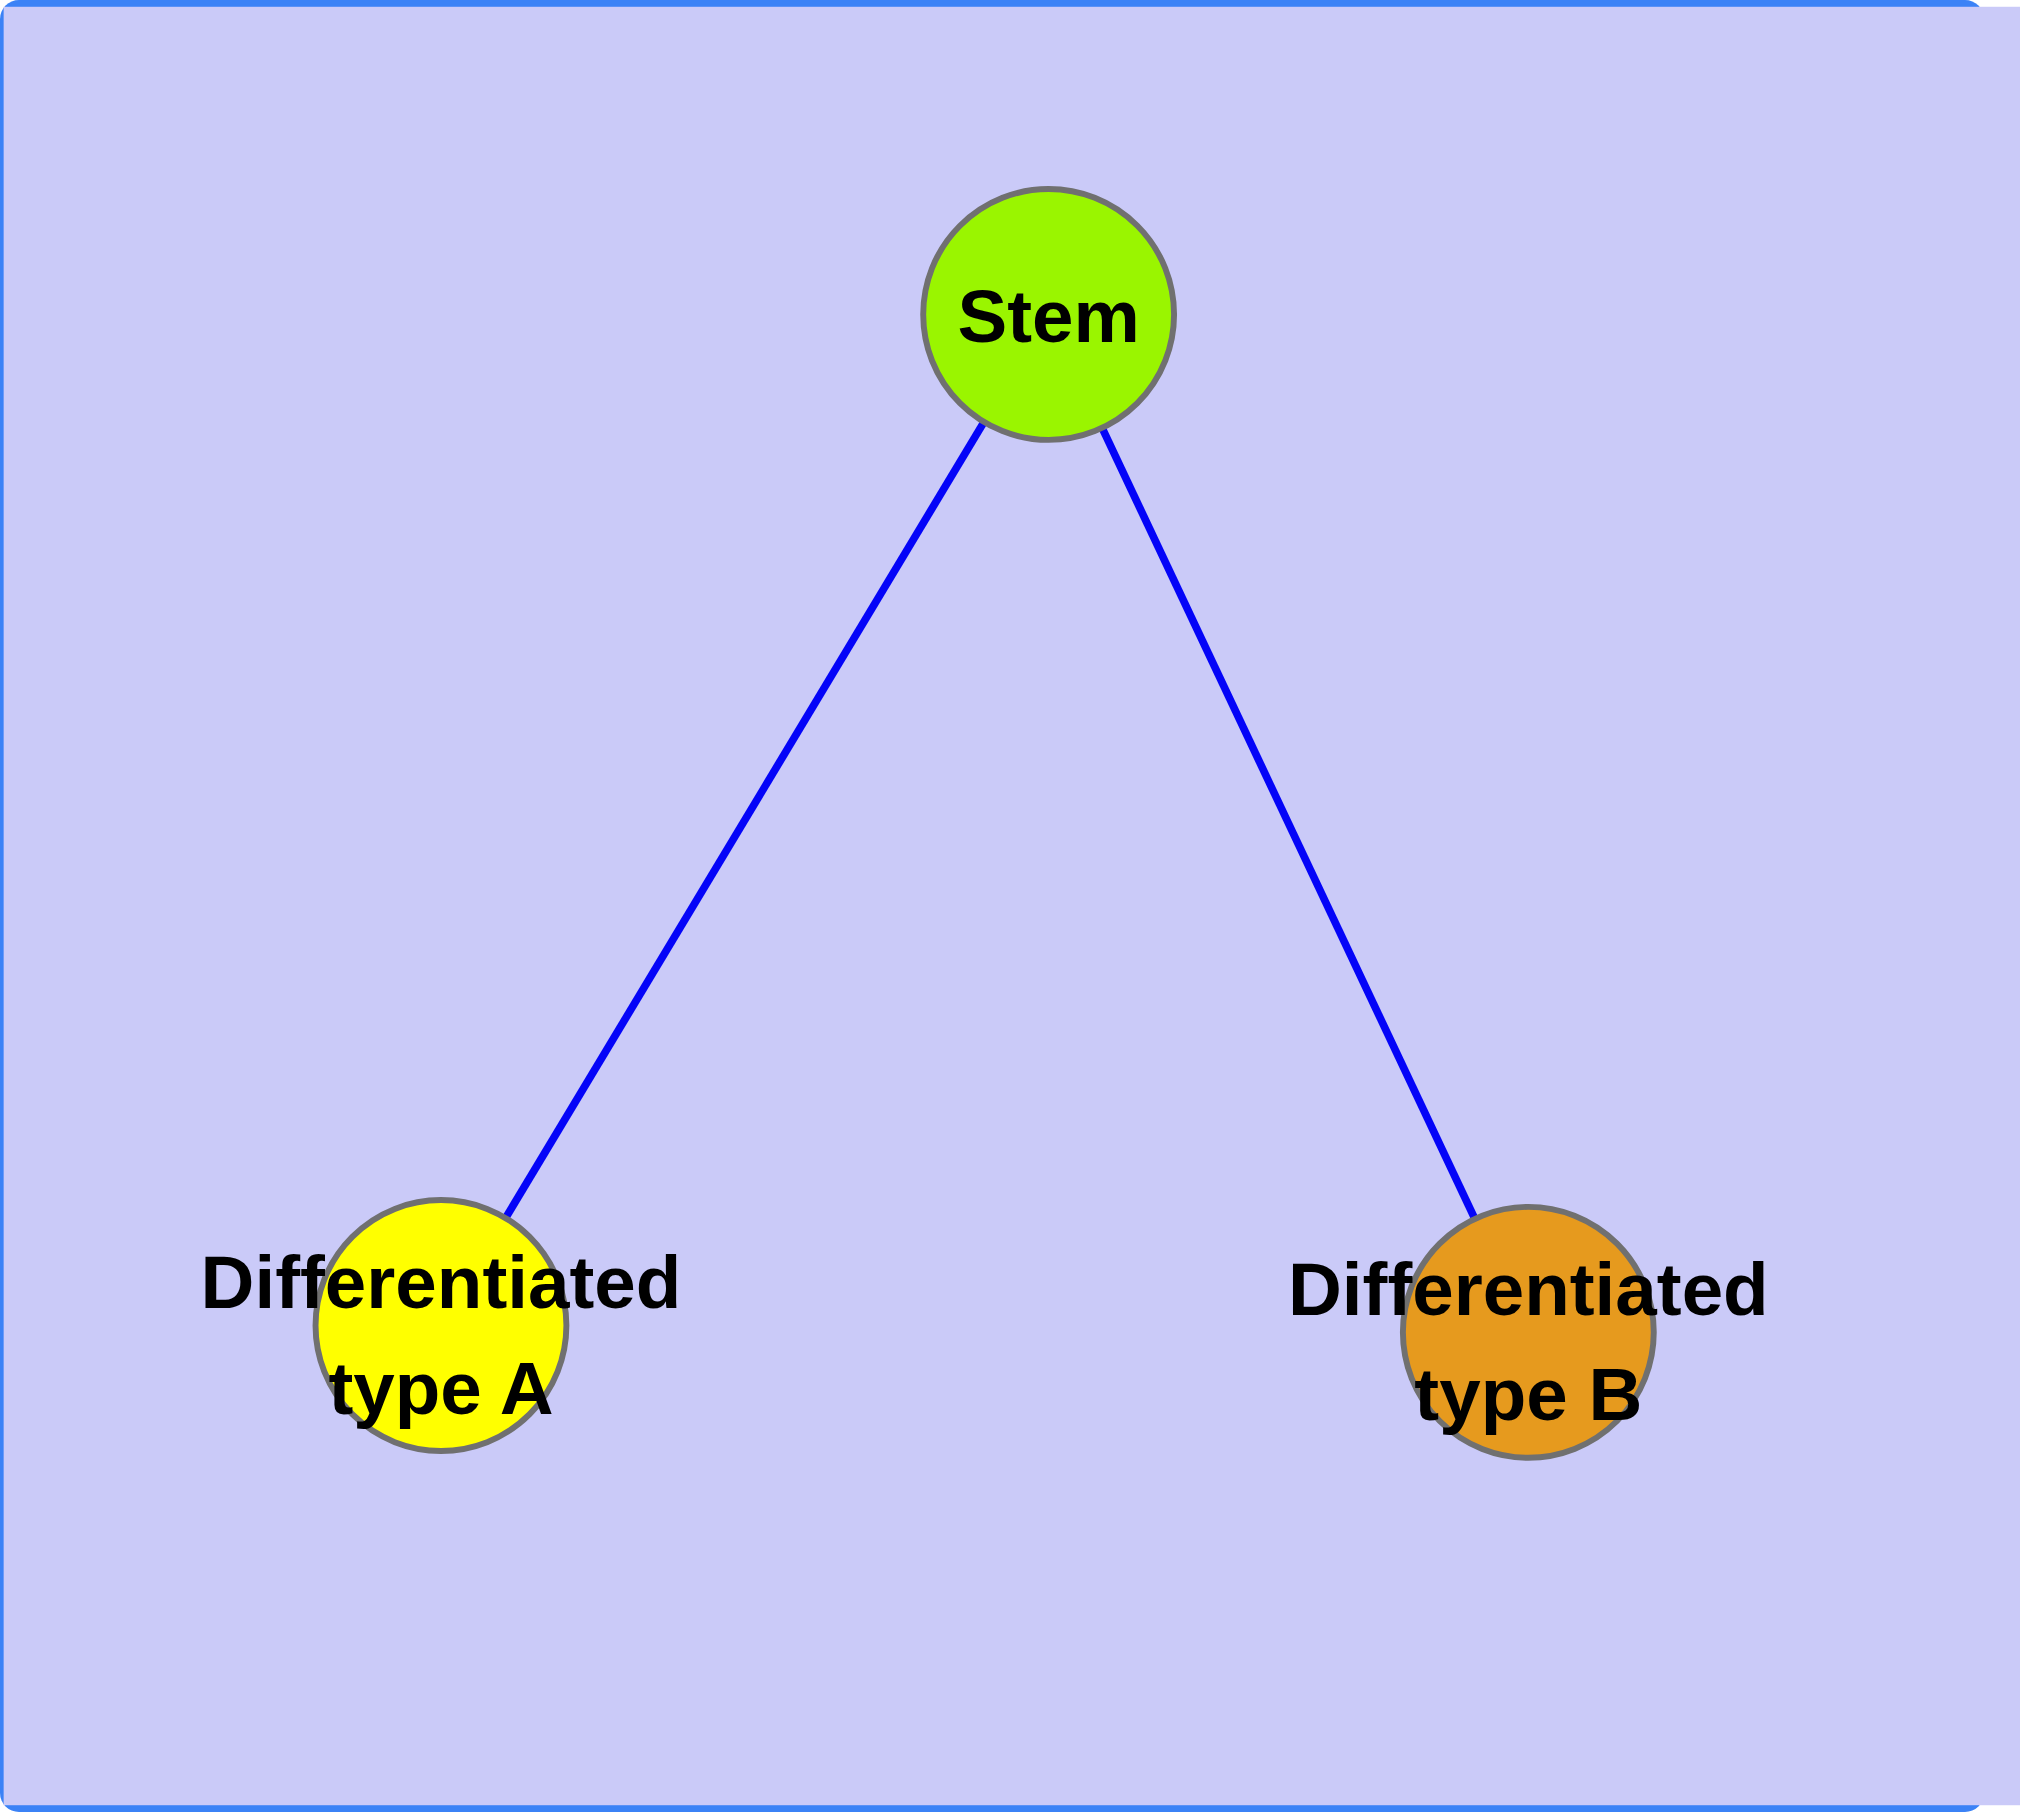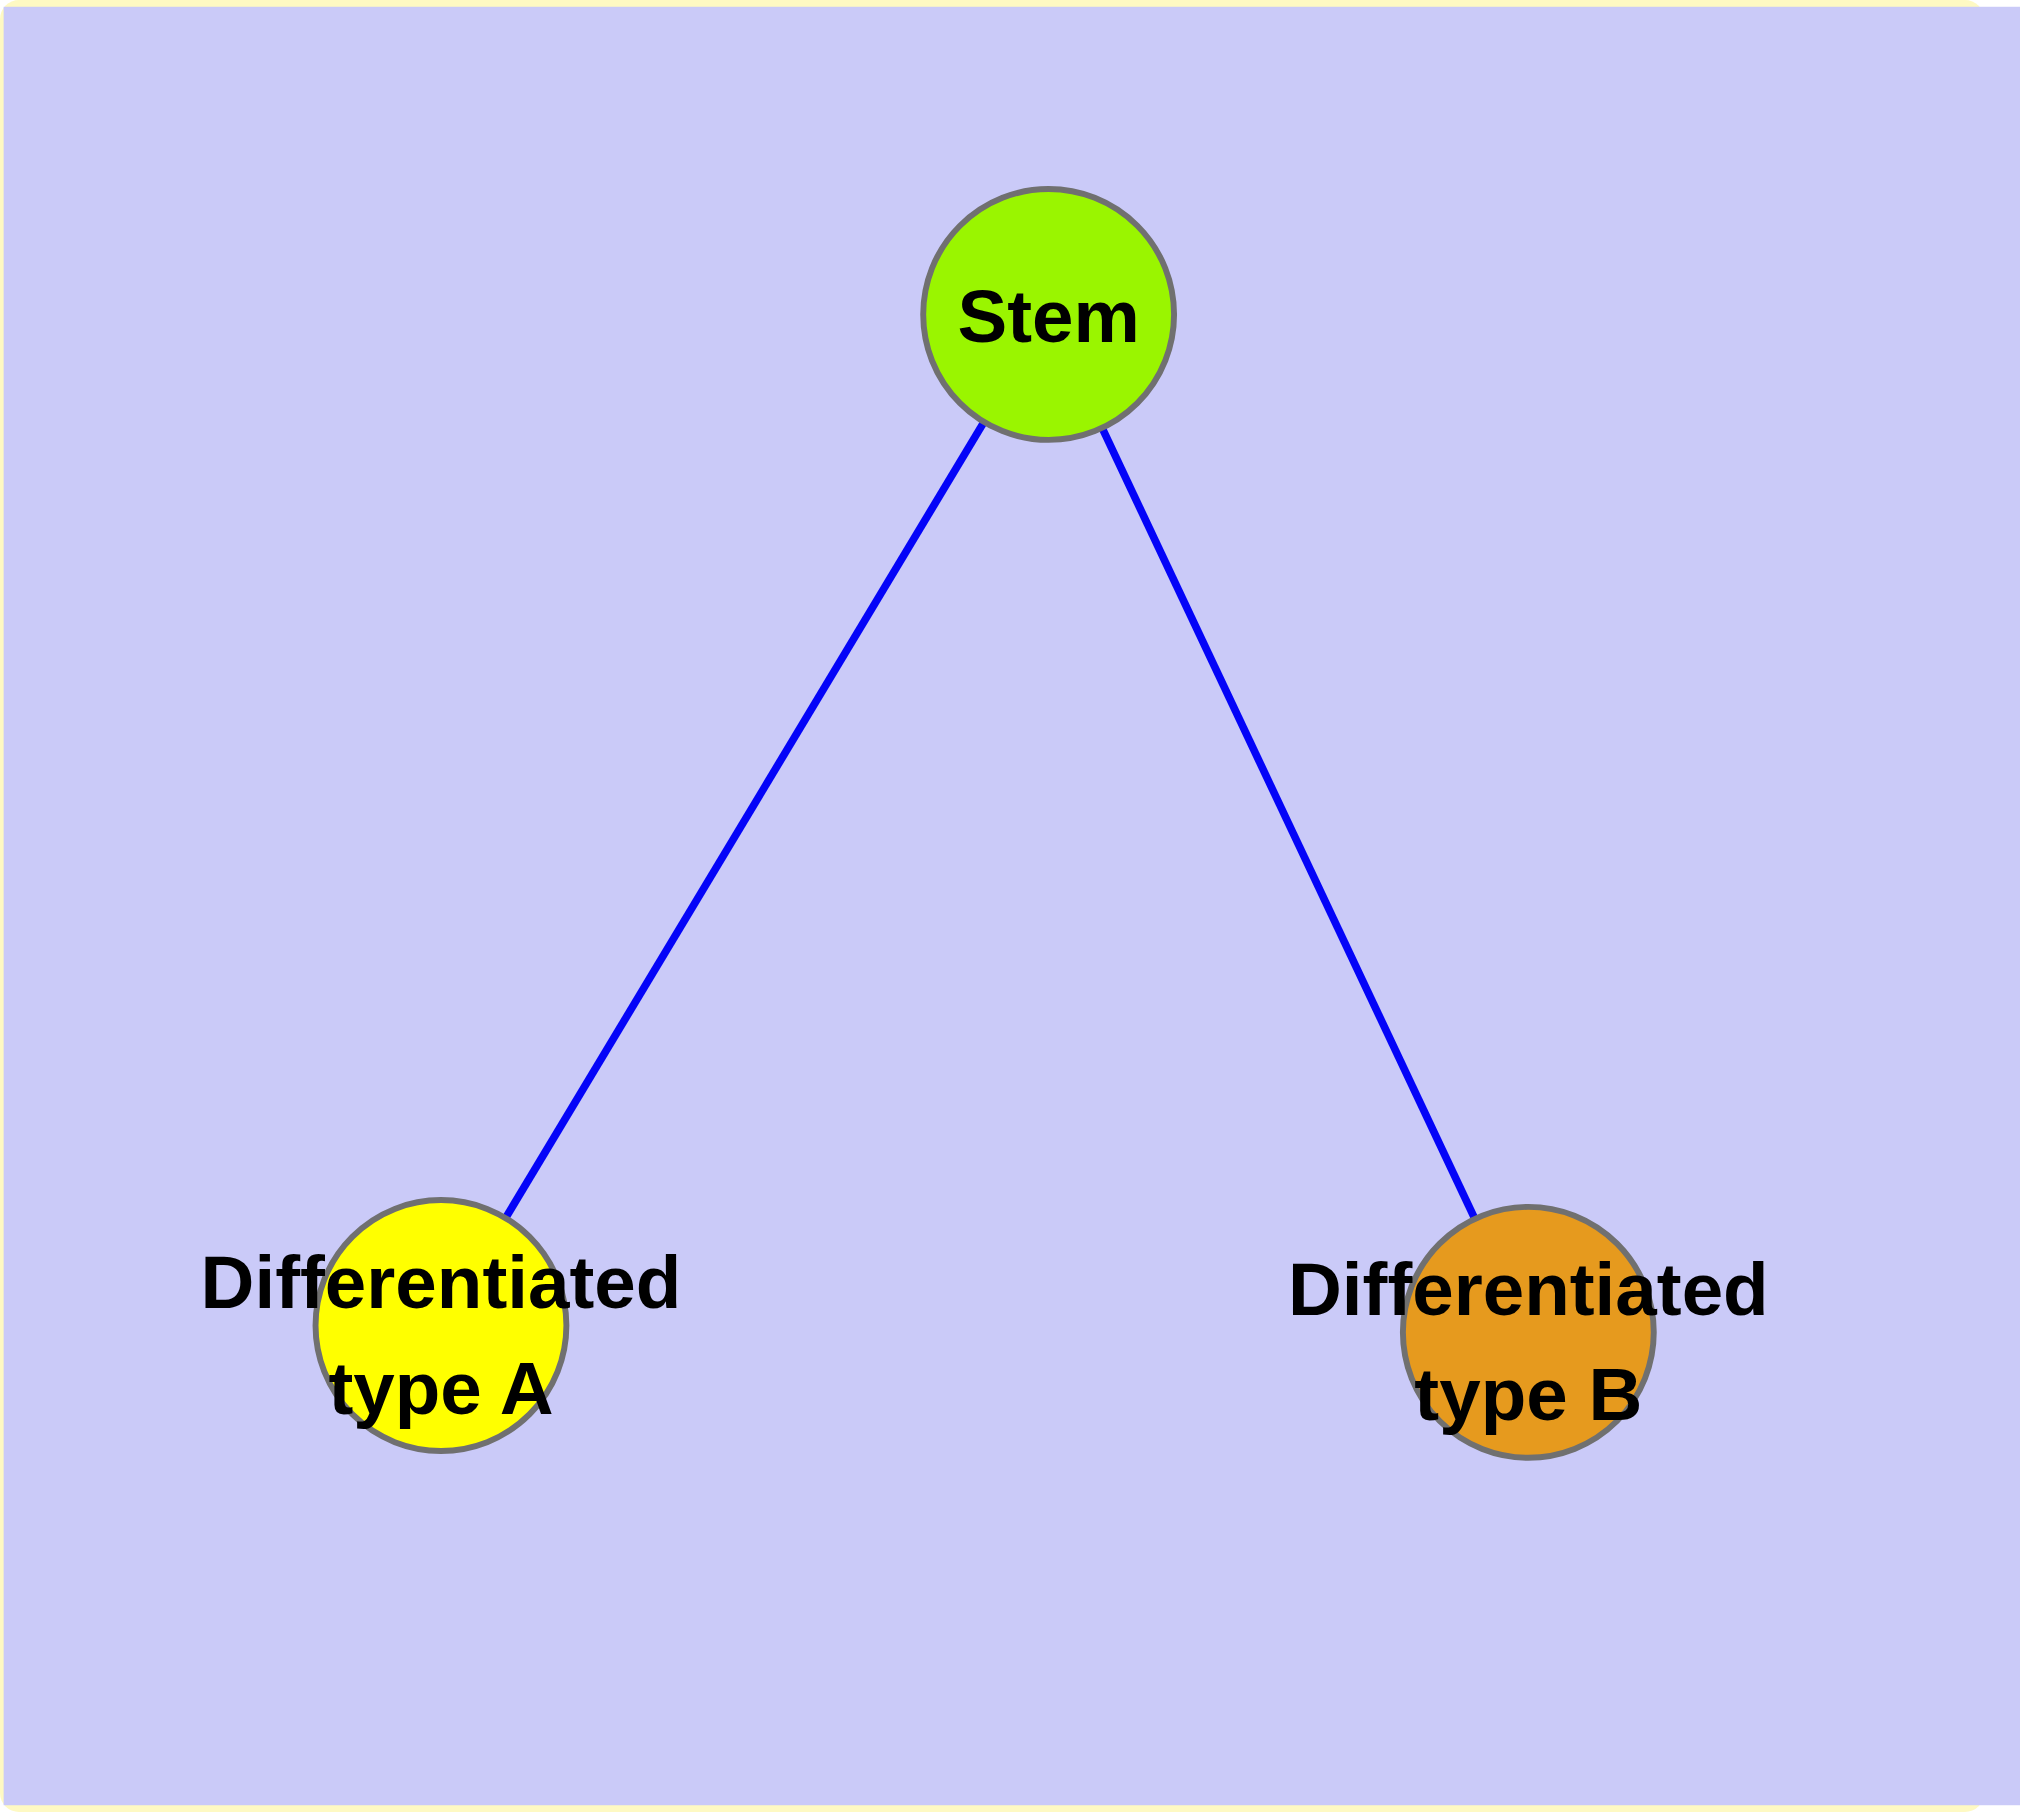--- a/index.html
+++ b/index.html
@@ -7,21 +7,21 @@
     padding: 0;
     background: #ffffff;
     width: 2021px;
     height: 1812px;
     overflow: hidden;
   }
   .stage {
     position: relative;
     width: 1984px;
     height: 1812px;
-    background: #fef9c3;
+    background: #3b82f6;
     border-radius: 19px;
   }
   svg.graph {
     display: block;
     width: 2021px;
     height: 1812px;
   }
   .edge {
     fill: none;
     stroke-width: 9;

